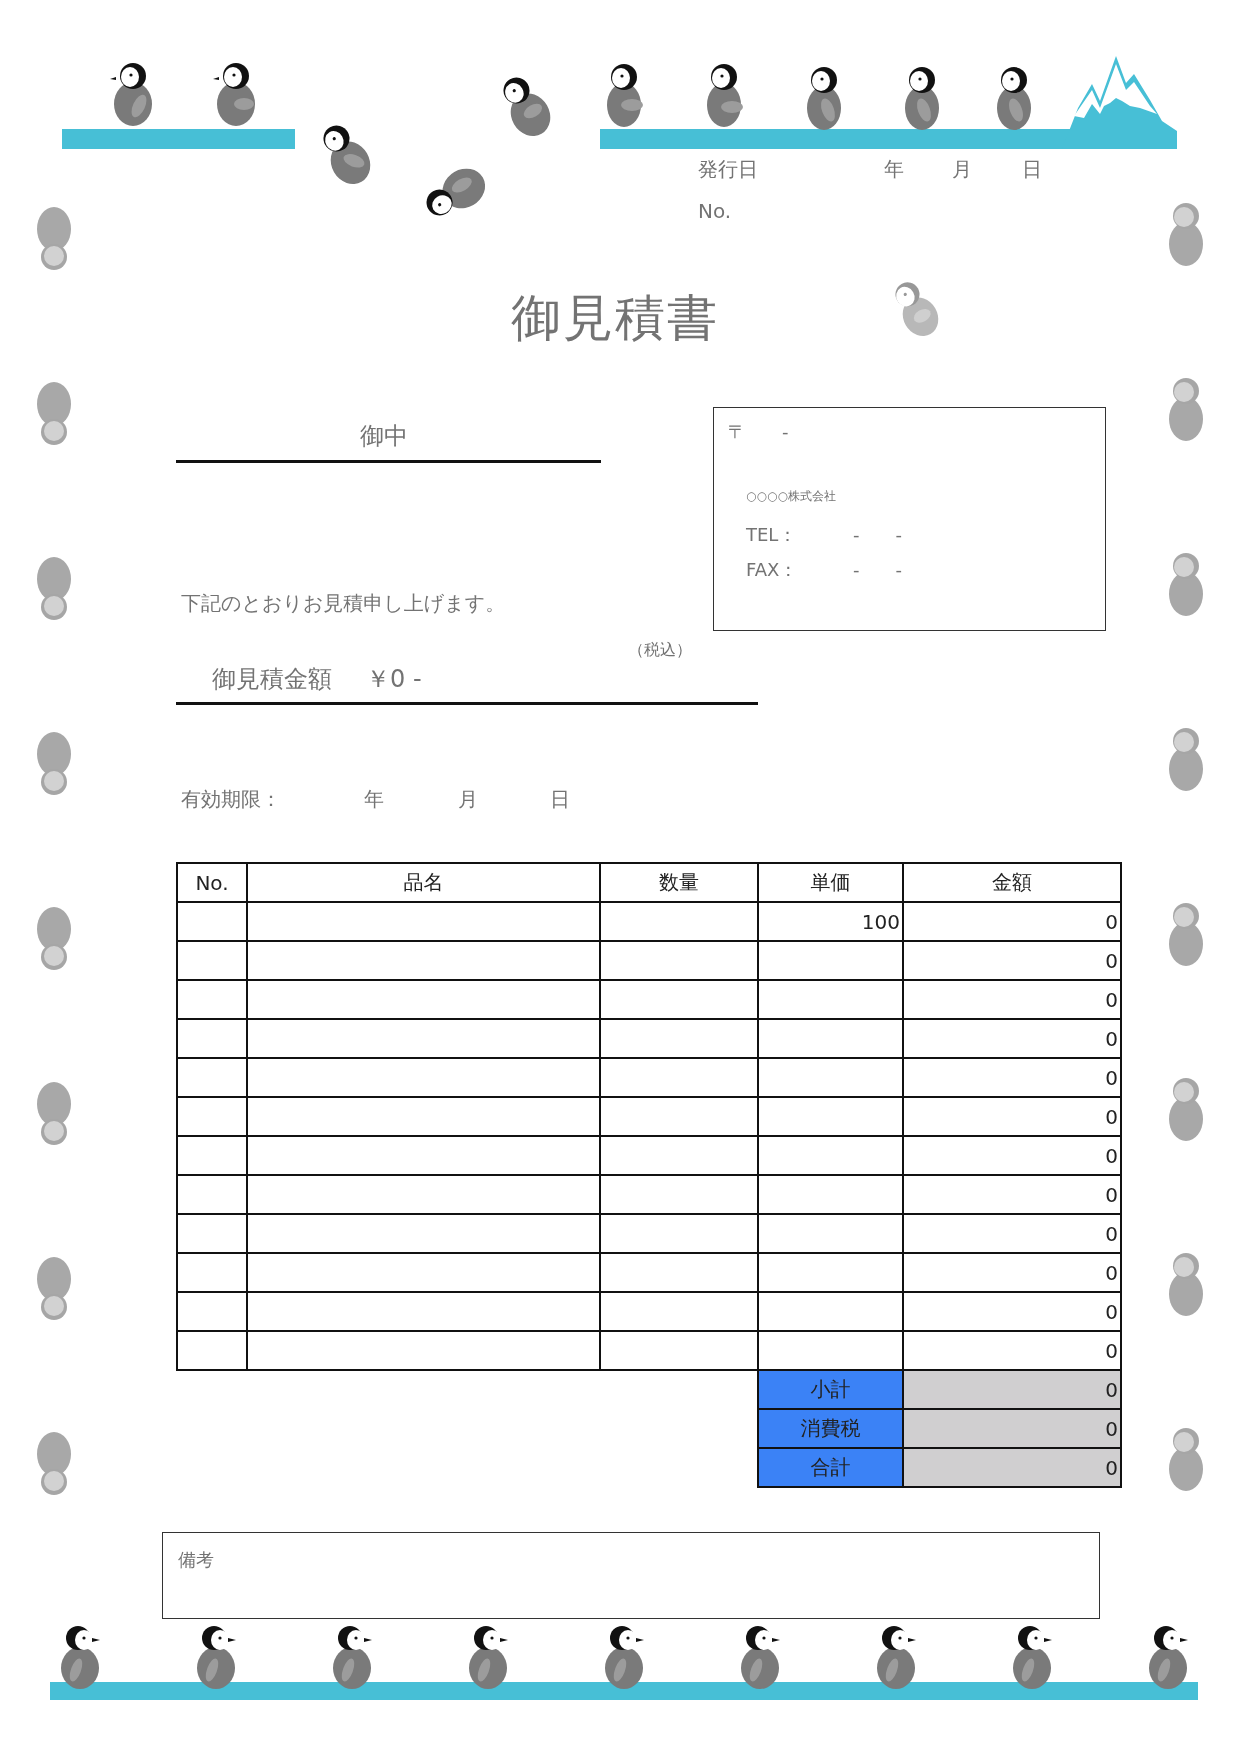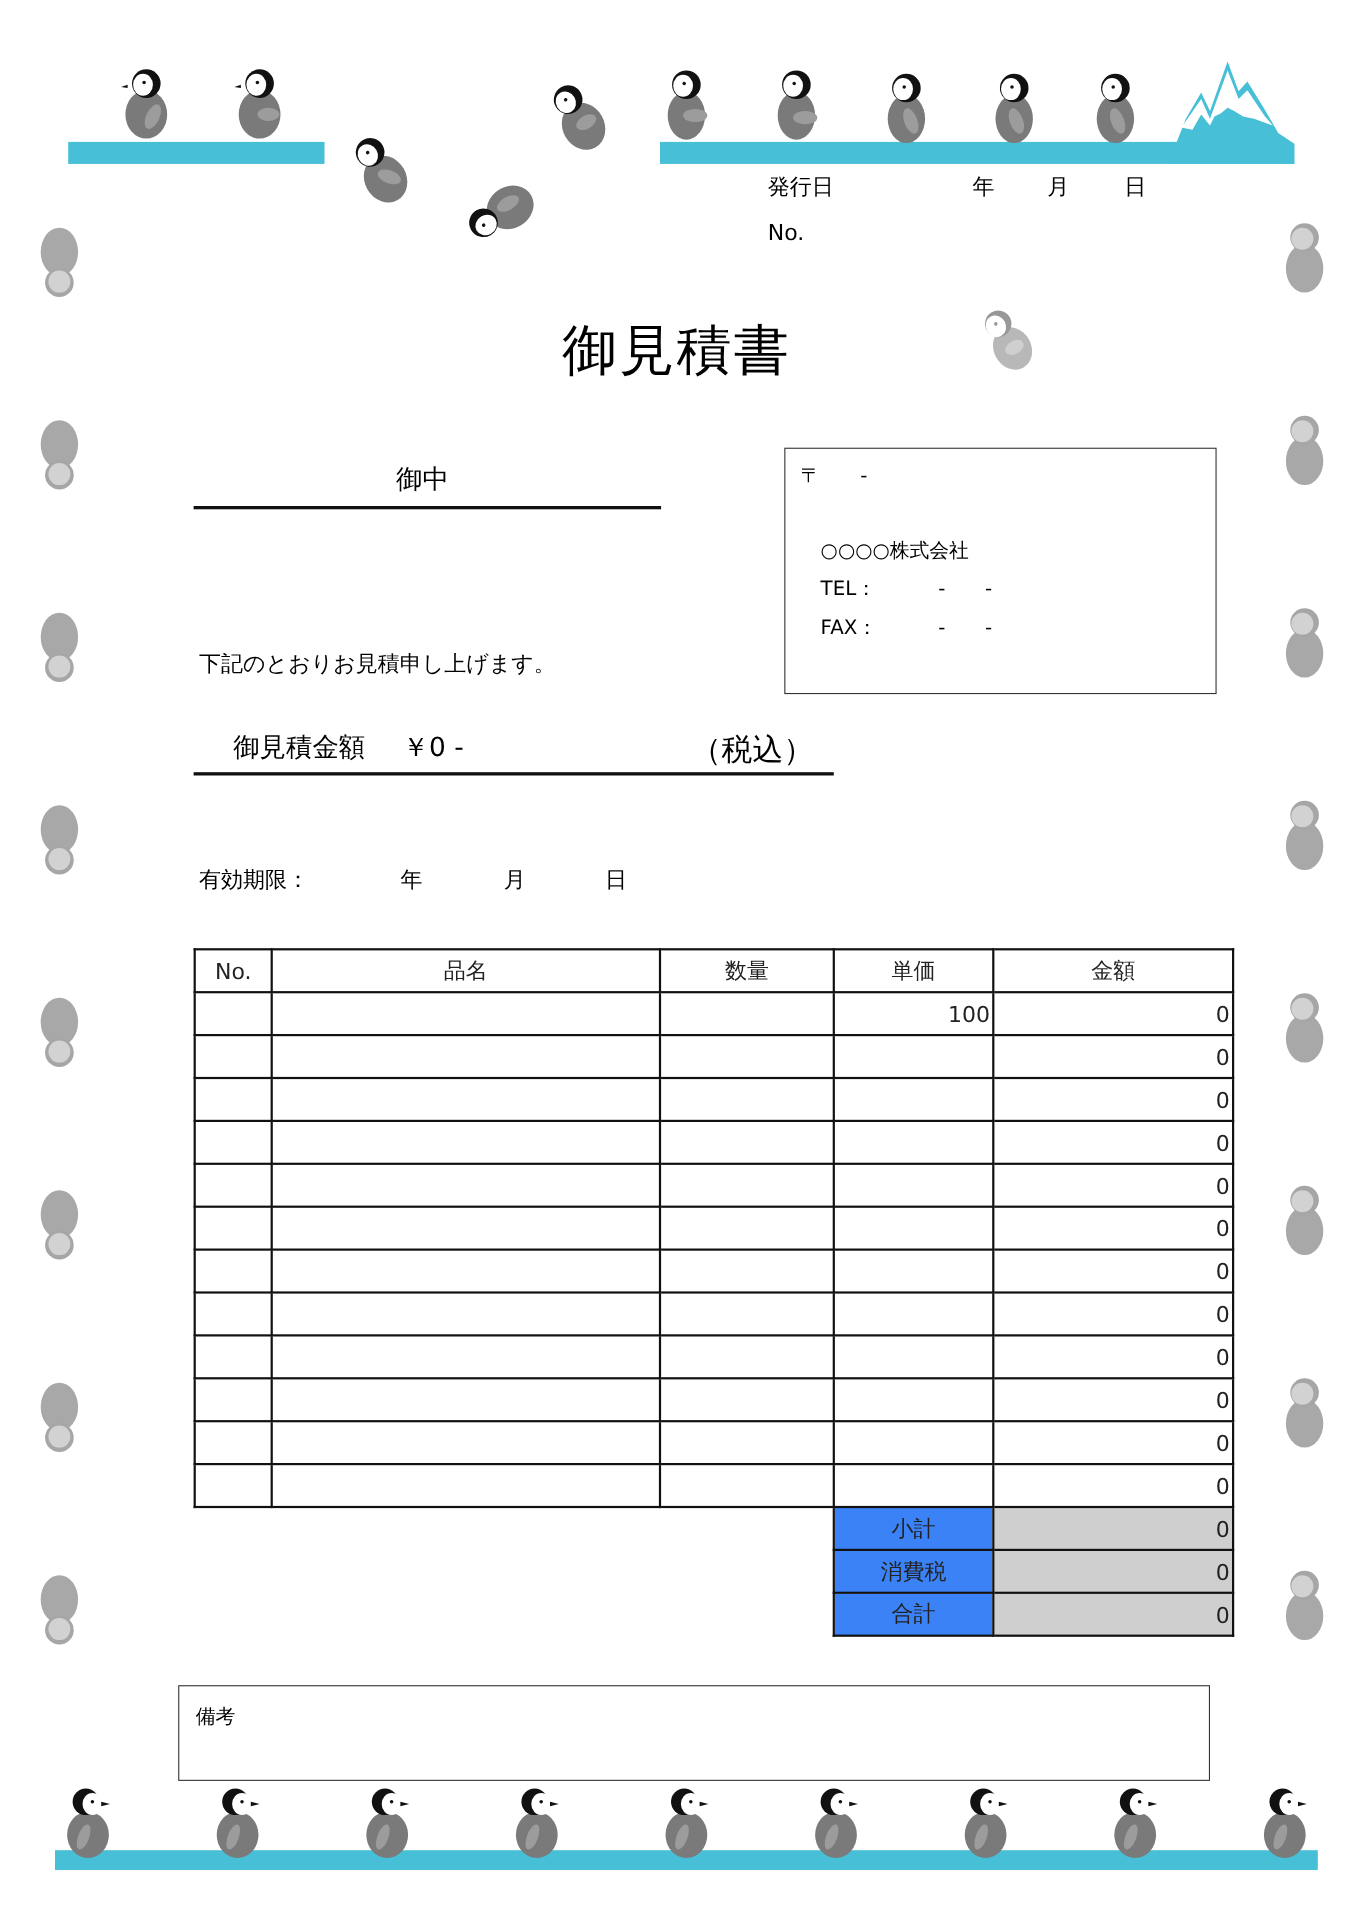--- a/index.html
+++ b/index.html
@@ -1,20 +1,20 @@
 <!DOCTYPE html>
 <html><head>
 <meta charset="utf-8">
 <style>
   * { box-sizing: border-box; margin: 0; padding: 0; }
   html, body { width: 1240px; height: 1754px; background: #ffffff; overflow: hidden; }
   body { position: relative; font-family: "DejaVu Sans", "Liberation Sans", sans-serif; color: #222; }
   .abs { position: absolute; }
   .ice { position: absolute; background: #47bfd6; }
-  .txt { position: absolute; white-space: nowrap; color: #000000; }
+  .txt { position: absolute; white-space: nowrap; color: #737373; }
 
   
   .peng { position: absolute; width: 52px; height: 66px; }
   .peng svg { width: 100%; height: 100%; display: block; }
 
   
   table.quote { position: absolute; left: 176px; top: 862px; border-collapse: collapse; table-layout: fixed; }
   table.quote td, table.quote th {
     border: 2px solid #111; height: 39px; font-weight: normal; font-size: 20px;
     color: #222; padding: 0 2px; white-space: nowrap; overflow: hidden;
@@ -269,29 +269,29 @@
 
 <div class="txt" style="left:511px; top:285px; font-size:50px; letter-spacing:2px;">御見積書</div>
 
 <div class="txt" style="left:360px; top:420px; font-size:24px;">御中</div>
 <div class="uline" style="left:176px; top:460px; width:425px;"></div>
 
 <div class="txt" style="left:181px; top:558px; font-size:20px;margin-top:32px;">下記のとおりお見積申し上げます。</div>
 
 <div class="addr-box"></div>
 <div class="txt" style="left:728px; top:420px; font-size:18px;">〒　　-</div>
-<div class="txt" style="left:746px; top:488px; font-size:18px;">○○○○株式会社</div>
+<div class="txt" style="left:746px; top:488px; font-size:12px;">○○○○株式会社</div>
 <div class="txt" style="left:746px; top:523px; font-size:18px;text-align:right;">TEL：</div>
 <div class="txt" style="left:853px; top:523px; font-size:18px;">-　　-</div>
 <div class="txt" style="left:746px; top:558px; font-size:18px;">FAX：</div>
 <div class="txt" style="left:853px; top:558px; font-size:18px;">-　　-</div>
 
 <div class="txt" style="left:212px; top:663px; font-size:24px;">御見積金額</div>
 <div class="txt" style="left:366px; top:663px; font-size:24px;">￥0 -</div>
-<div class="txt" style="left:628px; top:663px; font-size:28px;">（税込）</div>
+<div class="txt" style="left:628px; top:640px; font-size:16px;">（税込）</div>
 <div class="uline" style="left:176px; top:702px; width:582px;"></div>
 
 <div class="txt" style="left:181px; top:786px; font-size:20px;">有効期限：</div>
 <div class="txt" style="left:364px; top:786px; font-size:20px;">年</div>
 <div class="txt" style="left:458px; top:786px; font-size:20px;">月</div>
 <div class="txt" style="left:550px; top:786px; font-size:20px;">日</div>
 
 <table class="quote">
   <colgroup>
     <col style="width:70px">

